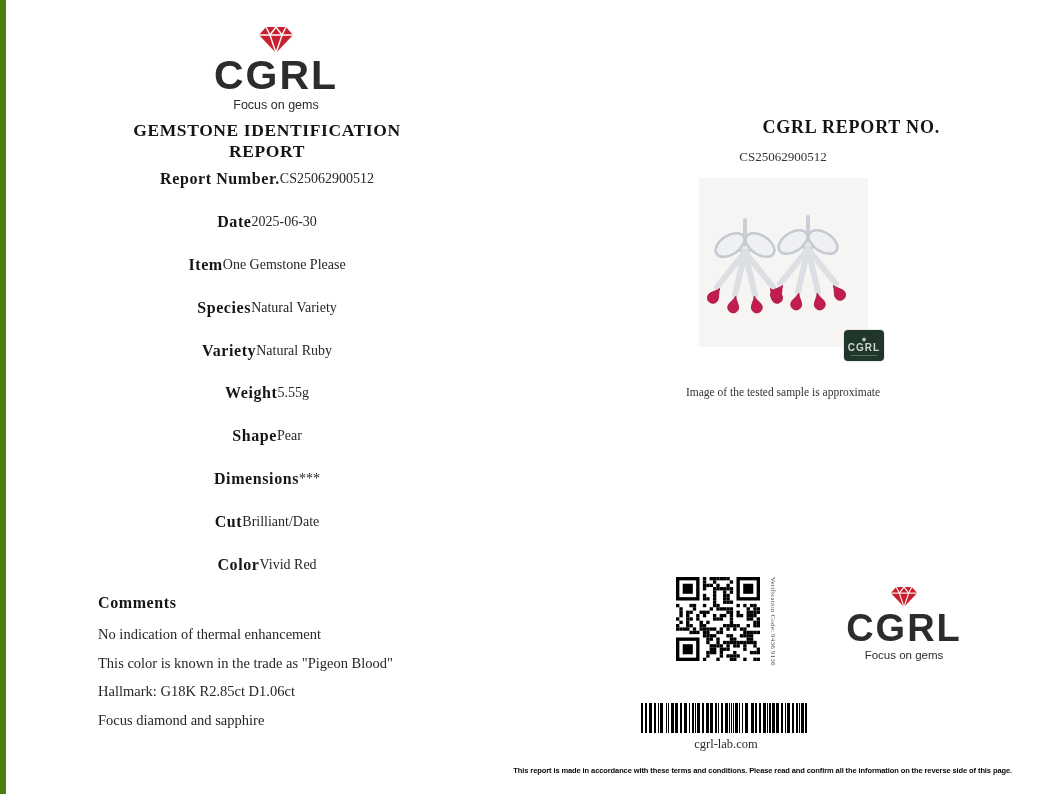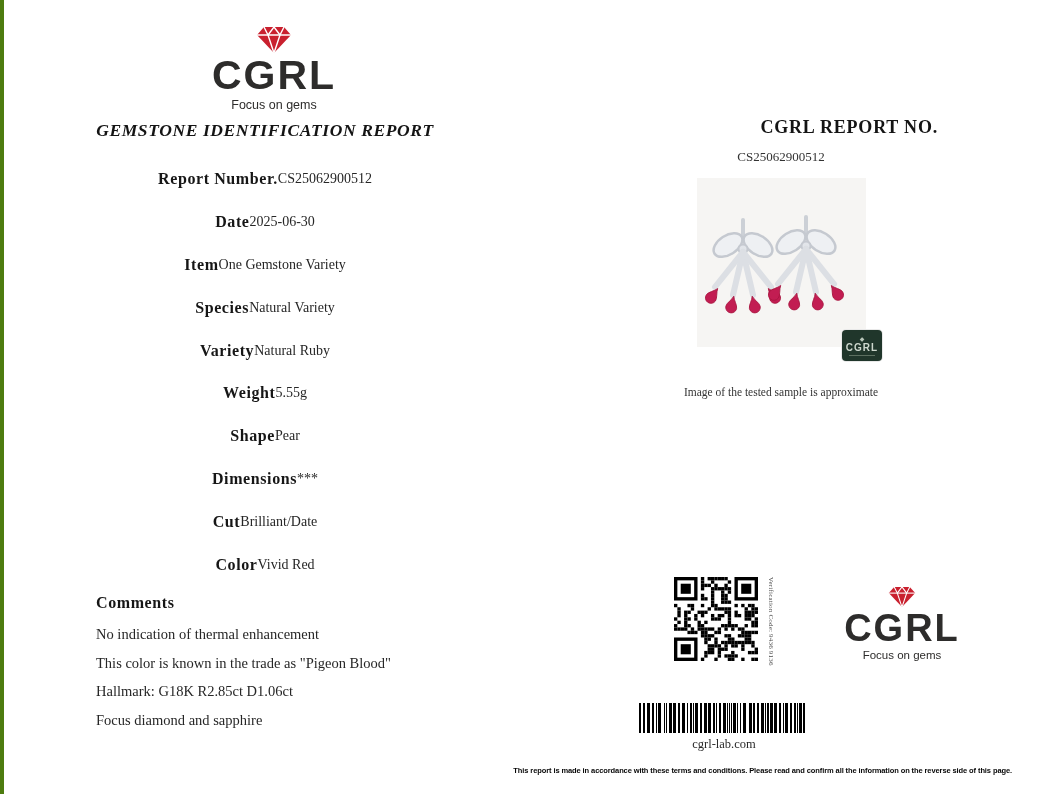--- a/index.html
+++ b/index.html
@@ -1,34 +1,34 @@
 <!DOCTYPE html>
 <html><head>
 <meta charset="utf-8">
 <style>
   html,body{margin:0;padding:0;background:#ffffff;}
   .page{
     position:relative;width:1044px;height:794px;background:#ffffff;
     font-family:"Liberation Serif", serif;color:#1f1f1f;overflow:hidden;
-    border-left:4px solid #4d7c0f;box-sizing:border-box;
+    border-left:6px solid #4d7c0f;box-sizing:border-box;
   }
   
   .logo{position:absolute;text-align:center;}
   .logo-left{left:200px;top:26px;width:140px;}
   .logo-right{left:828px;top:586px;width:140px;}
   .logo .brand{font-family:"Liberation Sans",sans-serif;font-weight:bold;color:#2d2c2b;line-height:1;}
   .logo-left .brand{font-size:41px;letter-spacing:2px;margin-top:1px;}
   .logo-right .brand{font-size:38px;letter-spacing:2px;margin-top:1px;}
   .logo .tagline{font-family:"Liberation Sans",sans-serif;color:#2d2c2b;}
   .logo-left .tagline{font-size:12.5px;margin-top:2px;}
   .logo-right .tagline{font-size:11.5px;margin-top:2px;}
   
   .report-title{
     position:absolute;left:88px;top:120px;width:346px;margin:0;text-align:center;
-    font-size:17.5px;font-weight:bold;letter-spacing:0.6px;color:#141414;font-style:italic;
+    font-size:17.5px;font-weight:bold;letter-spacing:0.6px;color:#141414;
   }
   .fields{position:absolute;left:92px;top:158px;width:338px;}
   .field-row{display:flex;justify-content:center;align-items:center;height:42.8px;}
   .flabel{font-size:16px;font-weight:bold;letter-spacing:0.6px;color:#161616;}
   .fvalue{font-size:14px;color:#262626;}
   .comments{position:absolute;left:92px;top:594px;width:370px;}
   .clabel{font-size:16px;font-weight:bold;letter-spacing:0.6px;color:#161616;margin-bottom:8px;}
   .cline{font-size:14.5px;color:#262626;line-height:28.5px;}
   
   .report-no-title{
@@ -82,21 +82,21 @@
     <div class="field-row">
       <span class="flabel">Report Number.</span>
       <span class="fvalue">CS25062900512</span>
     </div>
     <div class="field-row">
       <span class="flabel">Date</span>
       <span class="fvalue">2025-06-30</span>
     </div>
     <div class="field-row">
       <span class="flabel">Item</span>
-      <span class="fvalue">One Gemstone Variety</span>
+      <span class="fvalue">One Gemstone Please</span>
     </div>
     <div class="field-row">
       <span class="flabel">Species</span>
       <span class="fvalue">Natural Variety</span>
     </div>
     <div class="field-row">
       <span class="flabel">Variety</span>
       <span class="fvalue">Natural Ruby</span>
     </div>
     <div class="field-row">

